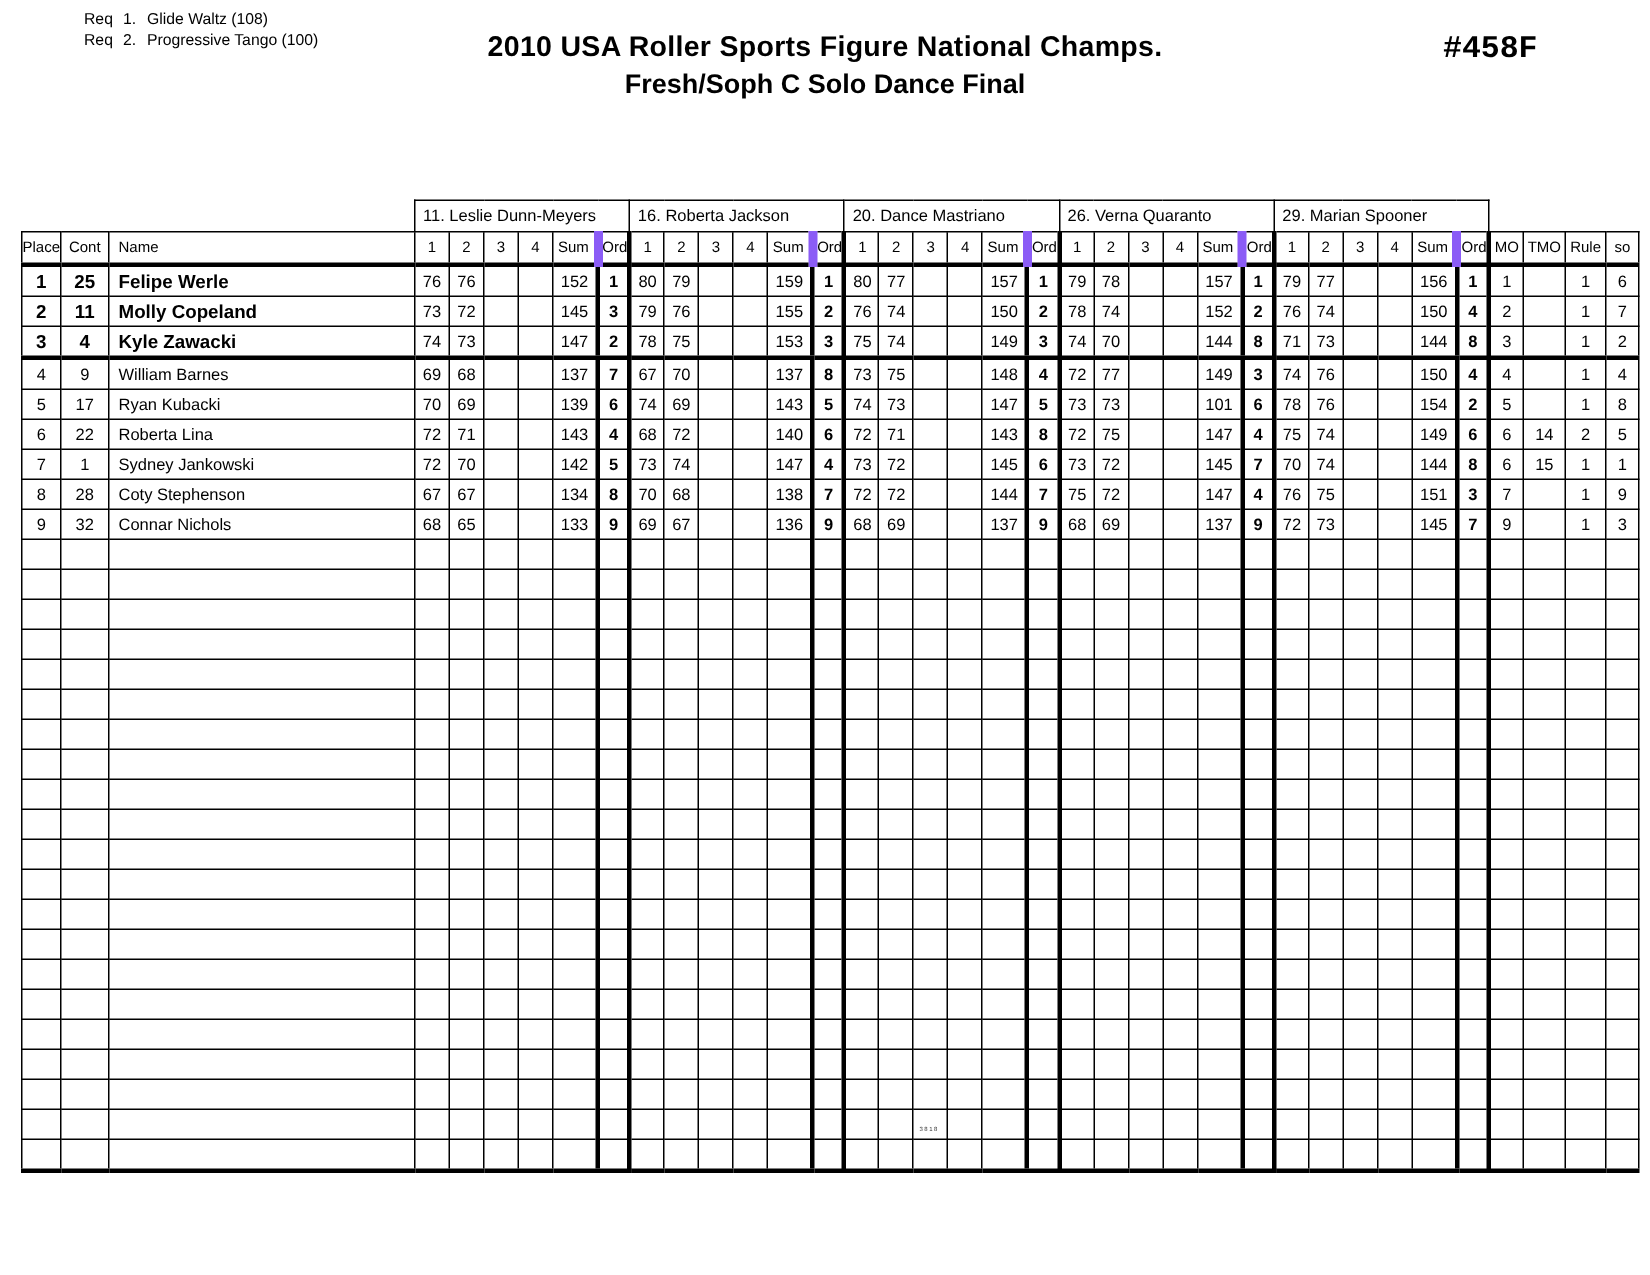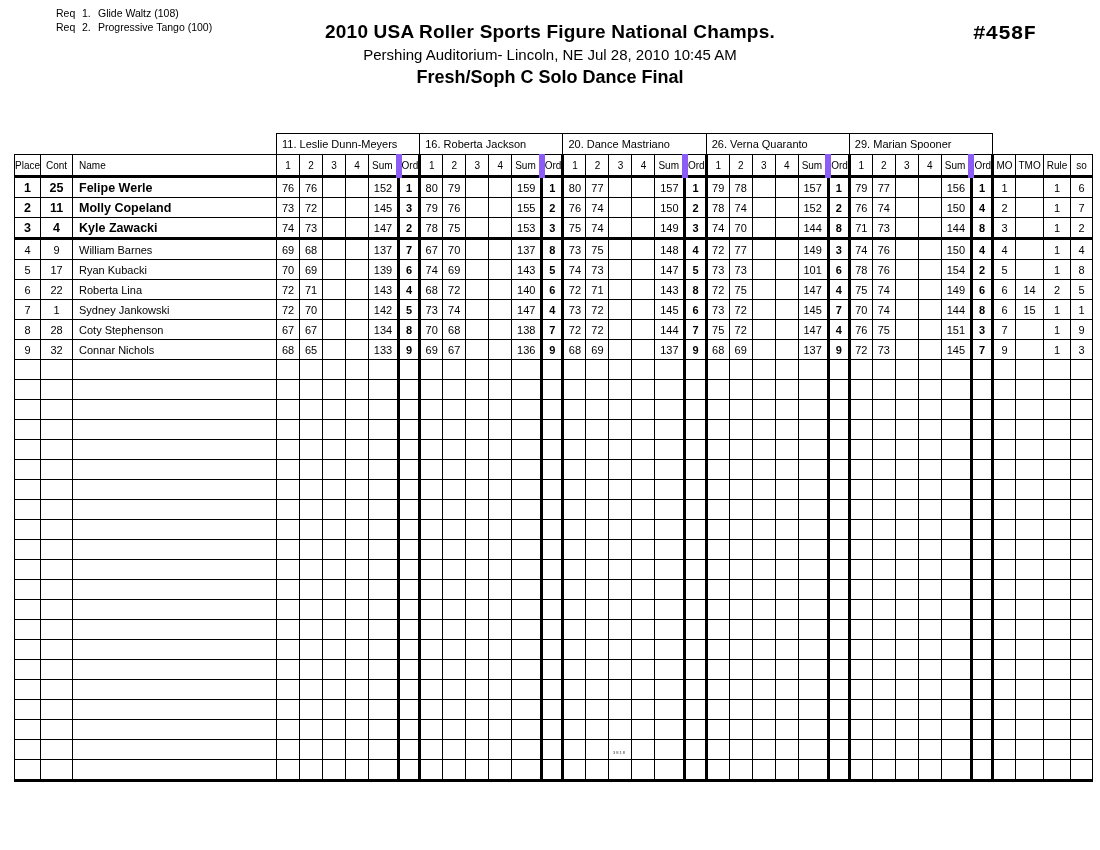--- a/index.html
+++ b/index.html
@@ -12,21 +12,21 @@
   #reqs{position:absolute;left:12px;top:7px;font-size:10.5px;line-height:13.5px;white-space:nowrap;margin-left:44px;}
   #reqs .req-line span{display:inline-block;}
   #reqs .rq-lbl{width:26px;}
   #reqs .rq-num{width:16px;}
   
   #titles{position:absolute;left:0;top:20px;width:1100px;text-align:center;}
   .t1{font-size:19px;font-weight:bold;line-height:24px;letter-spacing:.2px;}
   .t2{font-size:15px;font-weight:normal;line-height:21px;}
   .t3{font-size:18px;font-weight:bold;line-height:25px;}
   .t4{font-size:15px;font-weight:normal;line-height:22px;}
-  #eventcode{position:absolute;right:64px;top:22px;font-size:21px;font-weight:bold;
+  #eventcode{position:absolute;right:75px;top:22px;font-size:21px;font-weight:bold;
              font-family:"Liberation Mono","DejaVu Sans Mono",monospace;}
   
   #sheet{position:absolute;left:14px;top:133px;}
   table{border-collapse:collapse;table-layout:fixed;padding-left:43px;}
   td,th{border:1px solid #000;padding:0;margin:0;font-weight:normal;
         font-size:11px;text-align:center;vertical-align:middle;height:19px;
         overflow:hidden;white-space:nowrap;}
   .hd{font-size:10px;height:20px;}
   .jname{font-size:11px;height:20px;text-align:left;padding-left:5px;}
   .jblank{border:none;}
@@ -44,21 +44,20 @@
 </head>
 <body>
 
 <div id="reqs">
     <div class="req-line"><span class="rq-lbl">Req</span><span class="rq-num">1.</span><span>Glide Waltz (108)</span></div>
     <div class="req-line"><span class="rq-lbl">Req</span><span class="rq-num">2.</span><span>Progressive Tango (100)</span></div>
   </div>
 
 <div id="titles">
   <div class="t1">2010 USA Roller Sports Figure National Champs.</div>
-  <div class="t2">Pershing Auditorium- Lincoln, NE  Jul 28, 2010  10:45 AM</div>
   <div class="t3">Fresh/Soph C Solo Dance Final</div>
 </div>
 <div id="eventcode">#458F</div>
 
 <div id="sheet">
   <table>
     <colgroup id="cols">
         <col style="width: 26px;">
         <col style="width: 32px;">
         <col style="width: 204px;">

